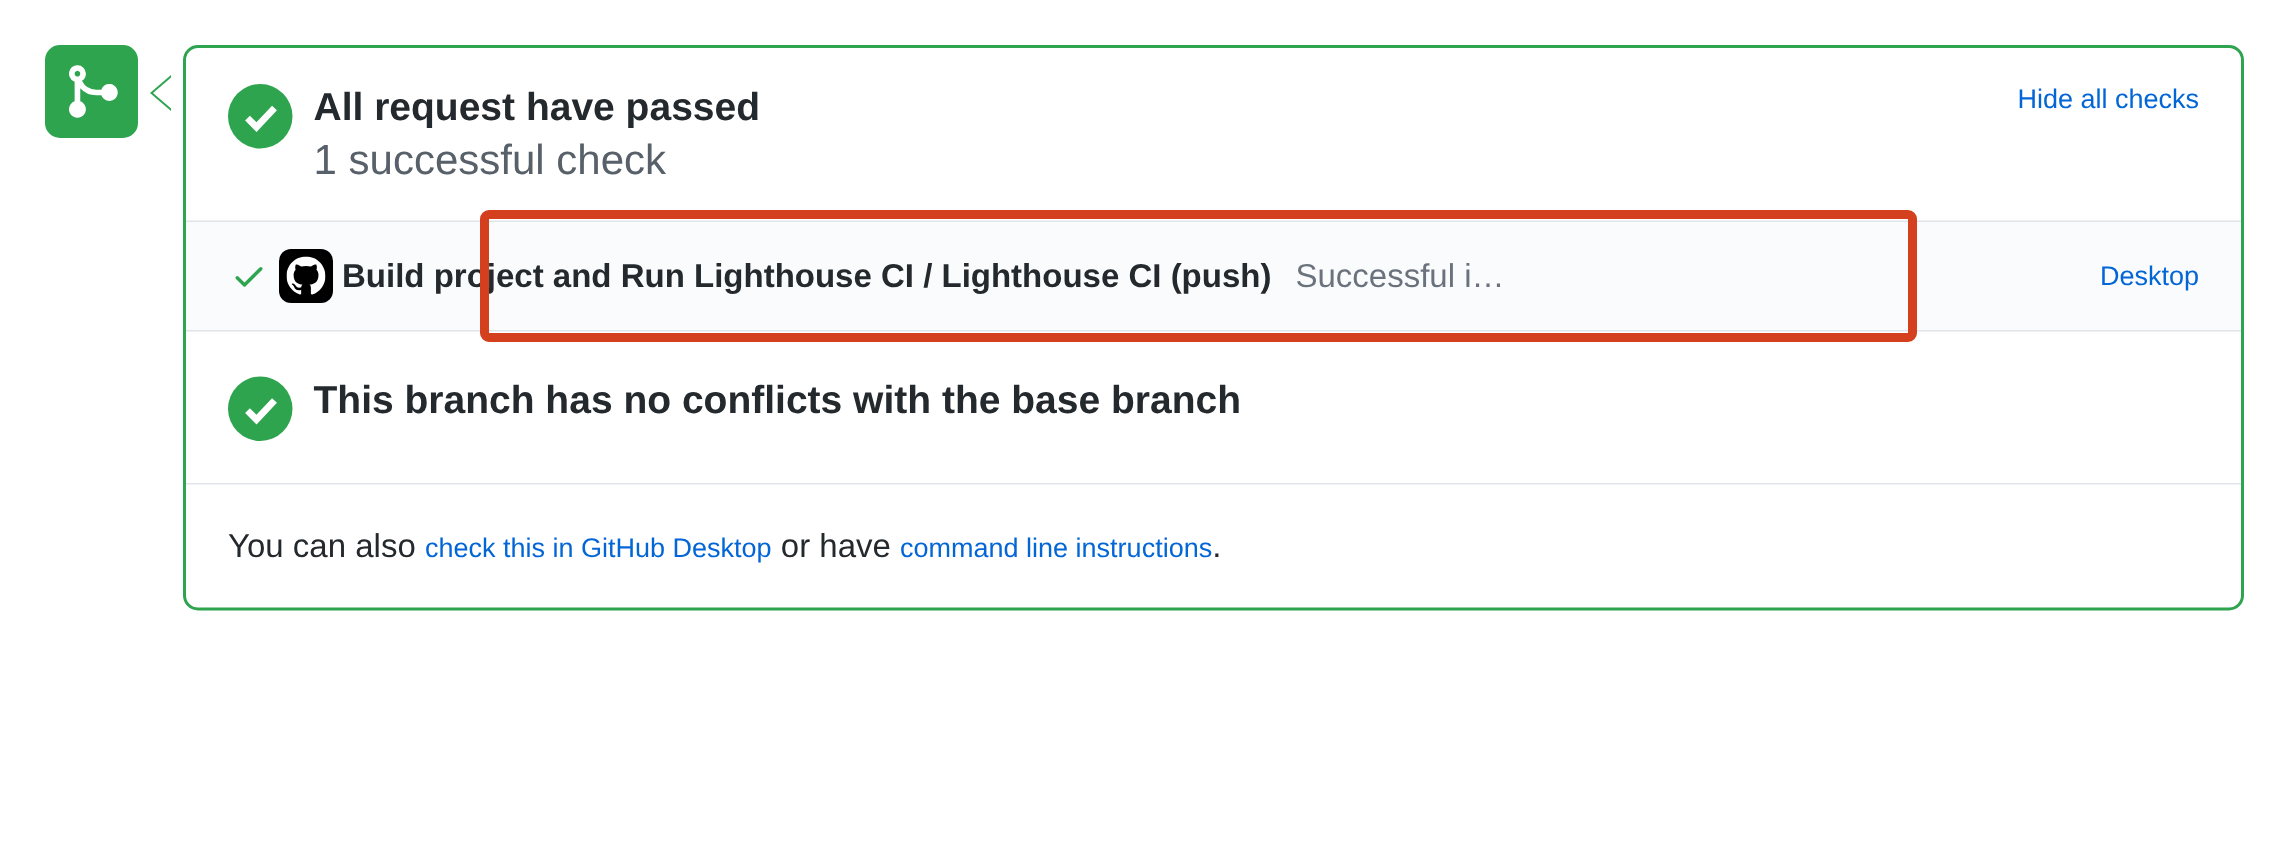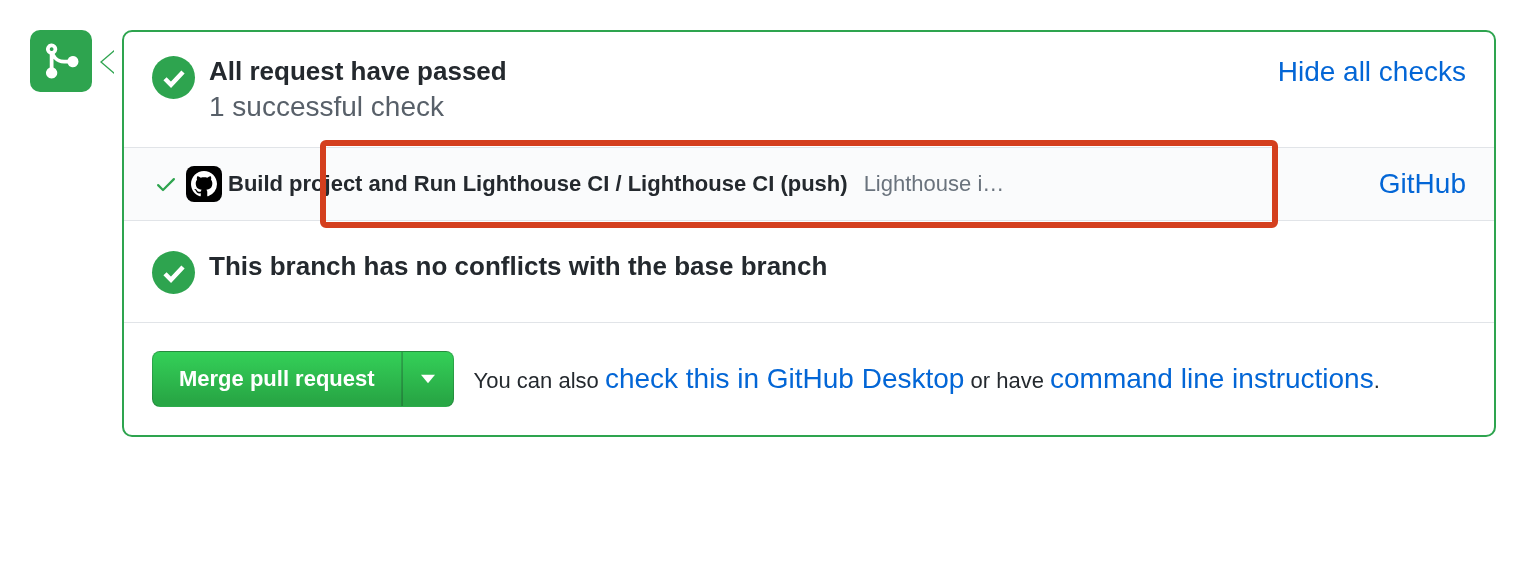--- a/index.html
+++ b/index.html
@@ -101,21 +101,21 @@
       font-weight: 600;
       color: #24292e;
       margin-bottom: 4px;
     }
     .section-subtitle {
       font-size: 28px;
       color: #586069;
     }
     .link {
       color: #0366d6;
-      font-size: 28px;
+      font-size: 18px;
       font-weight: 400;
       cursor: pointer;
       white-space: nowrap;
     }
     .check-row-wrapper {
       position: relative;
       background: #fafbfc;
       border-bottom: 1px solid #e1e4e8;
     }
     .check-row {
@@ -262,46 +262,38 @@
               <path d="M13.78 4.22a.75.75 0 0 1 0 1.06l-7.25 7.25a.75.75 0 0 1-1.06 0L2.22 9.28a.75.75 0 0 1 1.06-1.06L6 10.94l6.72-6.72a.75.75 0 0 1 1.06 0z"></path>
             </svg>
         </div>
         <div class="avatar">
           <svg viewBox="0 0 16 16">
               <path d="M8 0C3.58 0 0 3.58 0 8c0 3.54 2.29 6.53 5.47 7.59.4.07.55-.17.55-.38 0-.19-.01-.82-.01-1.49-2.01.37-2.53-.49-2.69-.94-.09-.23-.48-.94-.82-1.13-.28-.15-.68-.52-.01-.53.63-.01 1.08.58 1.23.82.72 1.21 1.87.87 2.33.66.07-.52.28-.87.51-1.07-1.78-.2-3.64-.89-3.64-3.95 0-.87.31-1.59.82-2.15-.08-.2-.36-1.02.08-2.12 0 0 .67-.21 2.2.82.64-.18 1.32-.27 2-.27.68 0 1.36.09 2 .27 1.53-1.04 2.2-.82 2.2-.82.44 1.1.16 1.92.08 2.12.51.56.82 1.27.82 2.15 0 3.07-1.87 3.75-3.65 3.95.29.25.54.73.54 1.48 0 1.07-.01 1.93-.01 2.2 0 .21.15.46.55.38A8.013 8.013 0 0 0 16 8c0-4.42-3.58-8-8-8z"></path>
             </svg>
         </div>
         <div class="check-name-wrap">
           <span class="check-name">Build project and Run Lighthouse CI / Lighthouse CI (push)</span>
-          <span class="check-status">Lighthouse i…</span>
+          <span class="check-status">Successful i…</span>
         </div>
-        <div class="link">GitHub</div>
+        <div class="link">Desktop</div>
       </div>
       <div class="highlight-box"></div>
     </div>
 
     <div class="section conflicts-section">
       <div class="status-circle">
         <svg viewBox="0 0 16 16">
             <path d="M2 8.5 L6 12.5 L14 4"></path>
           </svg>
       </div>
       <div class="section-text">
         <div class="section-title">This branch has no conflicts with the base branch</div>
       </div>
     </div>
 
     <div class="merge-footer">
-      <div class="btn-group">
-        <button class="btn-merge">Merge pull request</button>
-        <button class="btn-caret">
-          <svg viewBox="0 0 10 6">
-              <path d="M0 0 L10 0 L5 6 Z"></path>
-            </svg>
-        </button>
-      </div>
       <div class="footer-text">
         <span>You can also </span><span class="link">check this in GitHub Desktop</span><span> or have </span><span class="link">command line instructions</span><span>.</span>
       </div>
     </div>
 
   </div>
 </div>
 
 </body></html>

